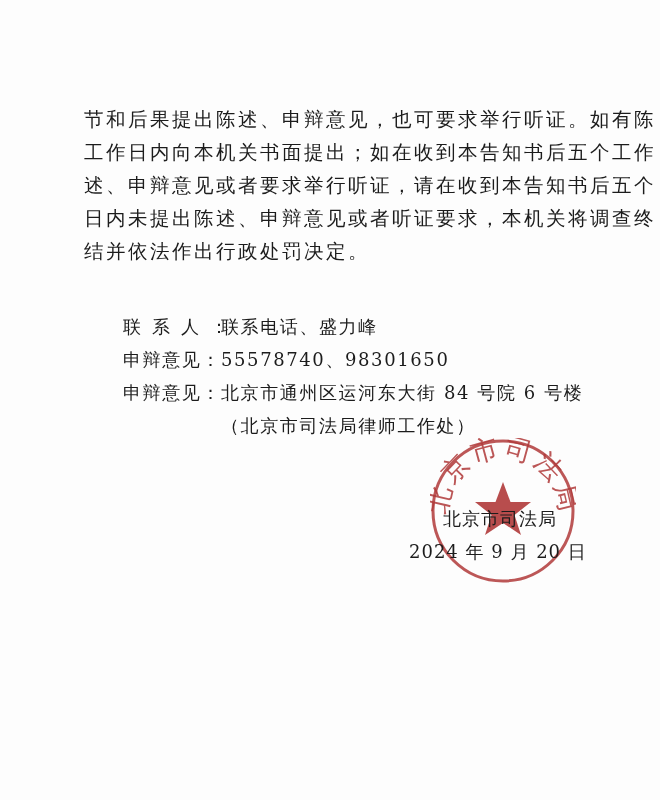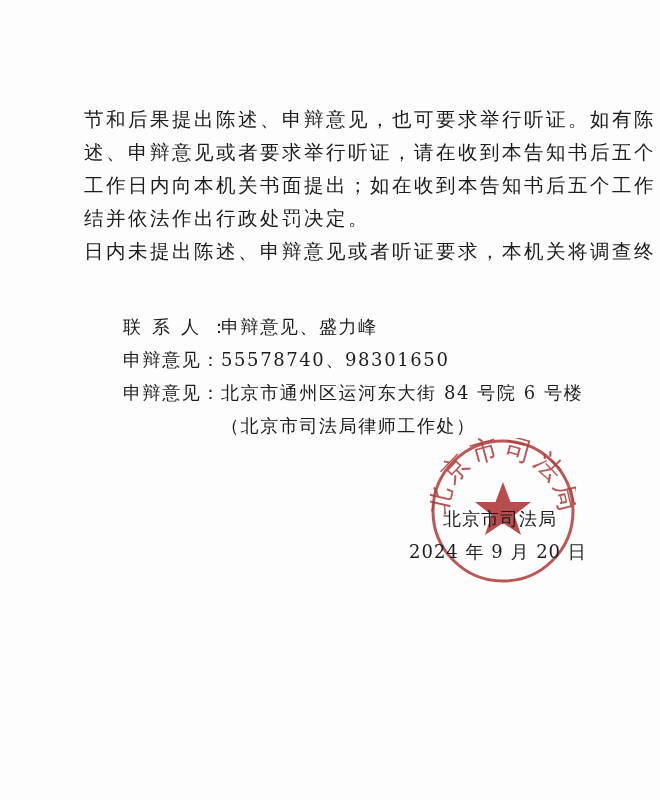--- a/index.html
+++ b/index.html
@@ -36,29 +36,29 @@
       font-size: 18px; letter-spacing: 1px; white-space: nowrap; z-index: 2;
     }
   </style>
 </head>
 <body>
 
 <div class="page">
 
   <div class="body-text">
     <span class="line">节和后果提出陈述、申辩意见，也可要求举行听证。如有陈</span>
+    <span class="line">工作日内向本机关书面提出；如在收到本告知书后五个工作</span>
     <span class="line">述、申辩意见或者要求举行听证，请在收到本告知书后五个</span>
-    <span class="line">工作日内向本机关书面提出；如在收到本告知书后五个工作</span>
+    <span class="line">日内未提出陈述、申辩意见或者听证要求，本机关将调查终</span>
     <span class="line">结并依法作出行政处罚决定。</span>
-    <span class="line">日内未提出陈述、申辩意见或者听证要求，本机关将调查终</span>
   </div>
 
   <div class="contact">
     <span class="row">
-      <span class="label spaced">联系人：</span><span>申辩意见、盛力峰</span>
+      <span class="label spaced">联系人：</span><span>联系电话、盛力峰</span>
     </span>
     <span class="row">
       <span class="label">申辩意见：</span><span>55578740、98301650</span>
     </span>
     <span class="row">
       <span class="label">申辩意见：</span><span>北京市通州区运河东大街 84 号院 6 号楼</span>
     </span>
     <span class="sub">（北京市司法局律师工作处）</span>
   </div>
 

